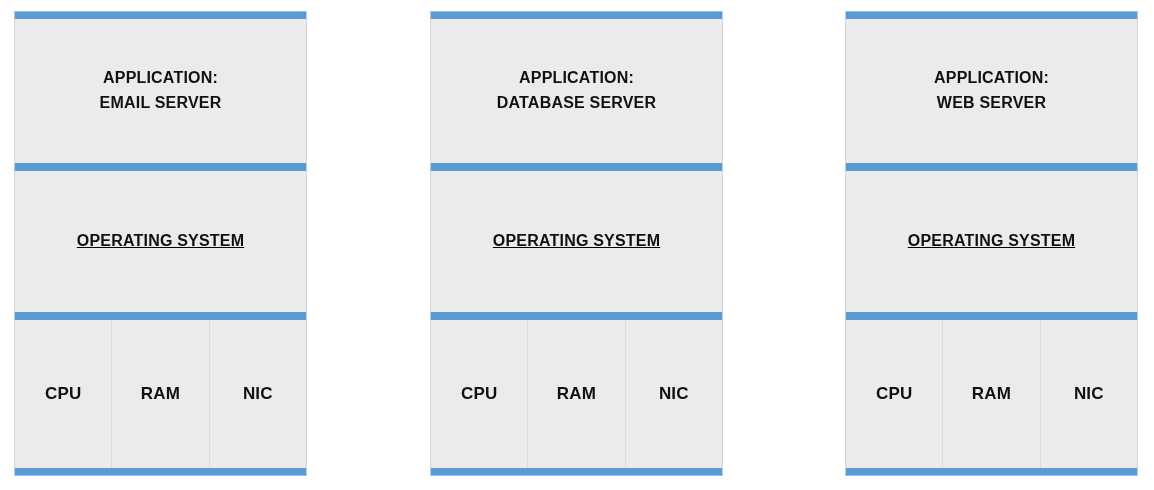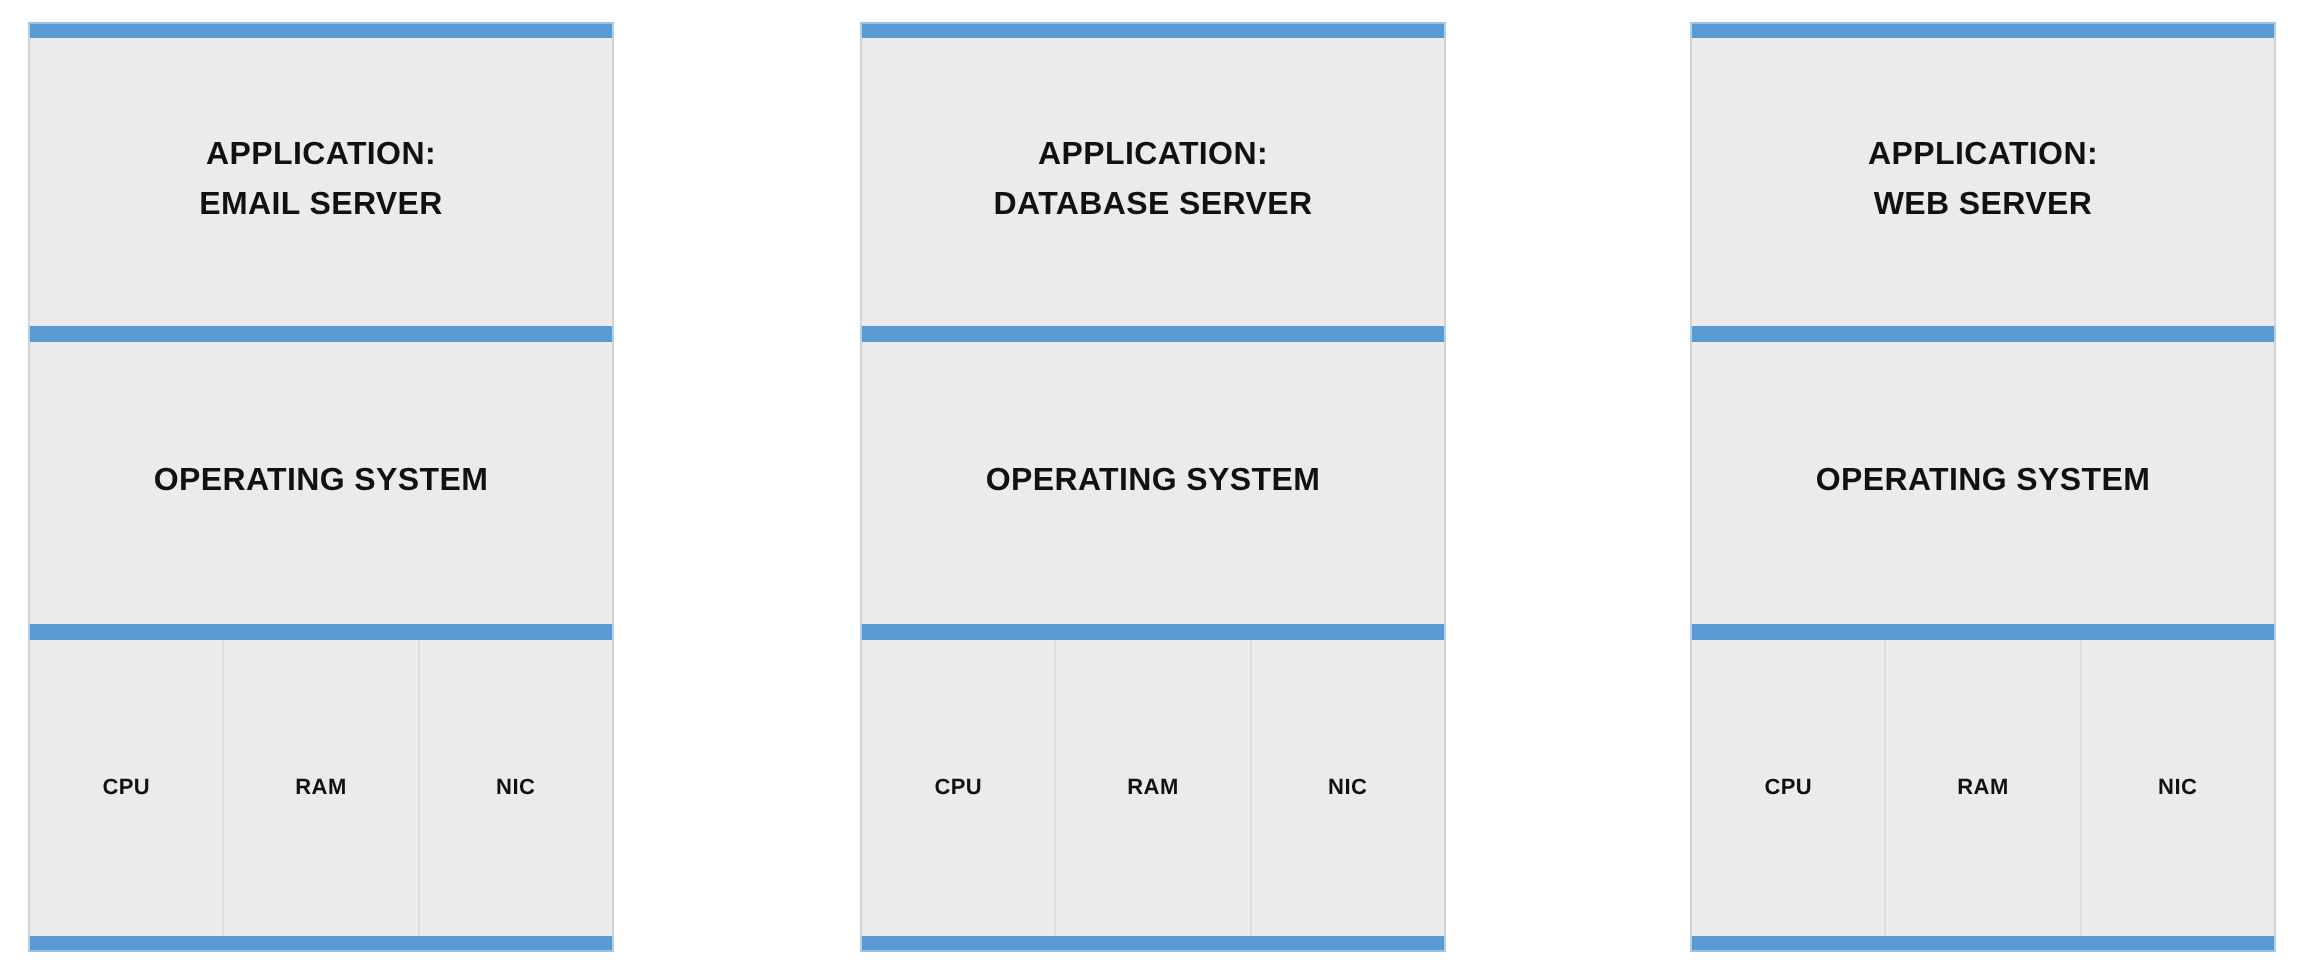--- a/index.html
+++ b/index.html
@@ -43,21 +43,21 @@
     position: relative;
     background: #ebebeb;
     border-left: 1px solid #d3d3d3;
     border-right: 1px solid #d3d3d3;
     display: flex;
     align-items: center;
     justify-content: center;
     text-align: center;
   }
   .layer-application { flex: 0 0 144px; }
-  .layer-os         { flex: 0 0 141px; }
+  .layer-os         { flex: 0 0 141px; text-decoration: underline; }
   .layer-hardware {
     flex: 1 1 auto;
     padding: 0;
     align-items: stretch;
   }
 
   .layer-label {
     font-size: 16px;
     font-weight: bold;
     color: #111111;
@@ -68,21 +68,21 @@
 
   .hw-cell {
     flex: 1 1 0;
     display: flex;
     align-items: center;
     justify-content: center;
     border-right: 1px solid #dcdcdc;
   }
   .hw-cell:last-child { border-right: none; justify-content: center; }
   .hw-label {
-    font-size: 11px;
+    font-size: 17px;
     font-weight: bold;
     color: #111111;
     letter-spacing: 0.2px;
   }
 </style>
 </head>
 <body>
 
 <div id="diagram">
 

